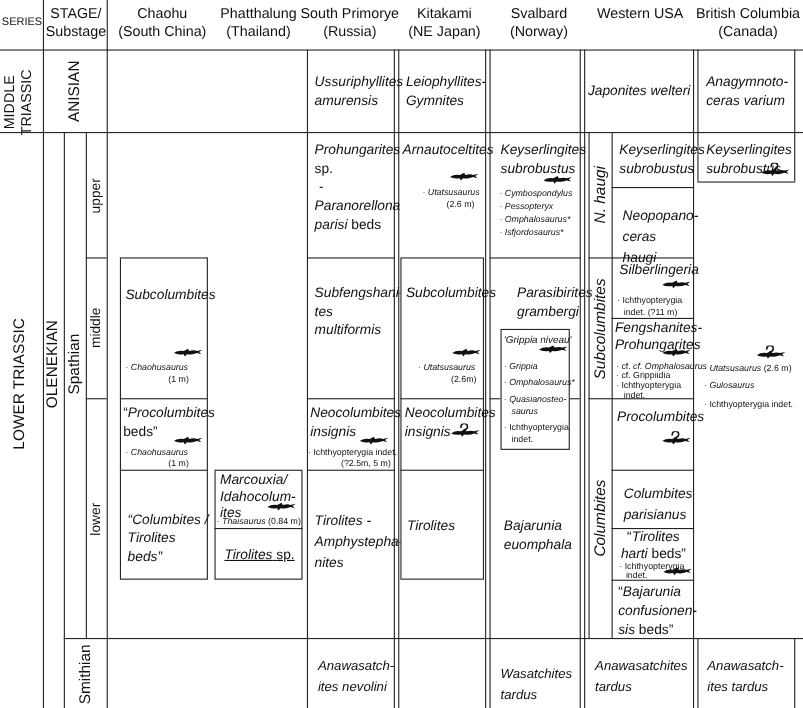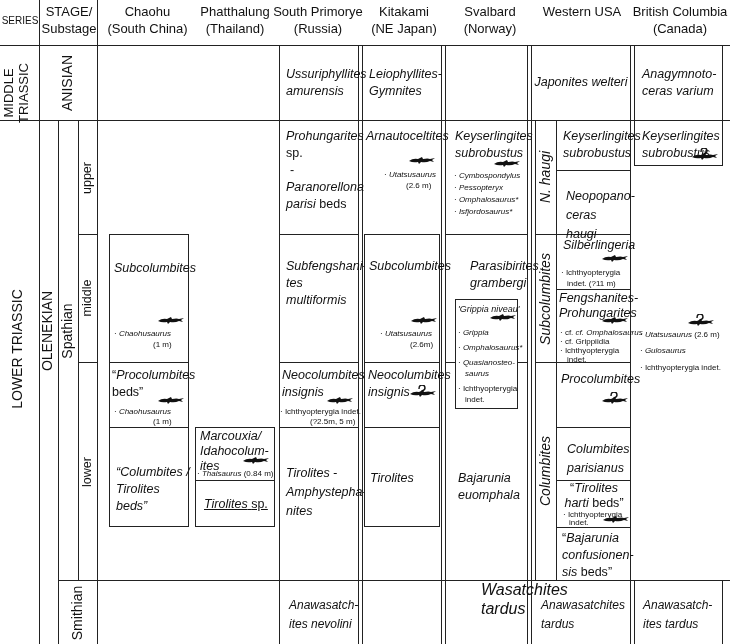--- a/index.html
+++ b/index.html
@@ -238,21 +238,21 @@
   <div style="margin-bottom:4px">· <span class="it">Omphalosaurus*</span></div>
   <div>· <span class="it">Quasianosteo-</span></div>
   <div style="padding-left:7px;margin-bottom:4px"><span class="it">saurus</span></div>
   <div>· <span>Ichthyopterygia</span></div>
   <div style="padding-left:7px"><span>indet.</span></div>
 </div>
 <div class="tx" style="left:458px;top:470px;width:70px;">
   <div>Bajarunia</div>
   <div>euomphala</div>
 </div>
-<div class="tx" style="left:455px;top:580px;width:72px;font-size:16px;line-height:19px;margin-left:26px;">
+<div class="tx" style="left:455px;top:603px;width:72px;font-size:12px;line-height:19px;">
   <div>Wasatchites</div>
   <div>tardus</div>
 </div>
 
 <div class="vline" style="left:535px;top:120px;height:460px;"></div>
 <div class="vline" style="left:556px;top:120px;height:460px;"></div>
 <div class="hline" style="left:535px;top:234px;width:96px;"></div>
 <div class="hline" style="left:535px;top:362px;width:96px;"></div>
 <div class="hline" style="left:556px;top:170px;width:75px;"></div>
 <div class="hline" style="left:556px;top:289px;width:75px;"></div>

